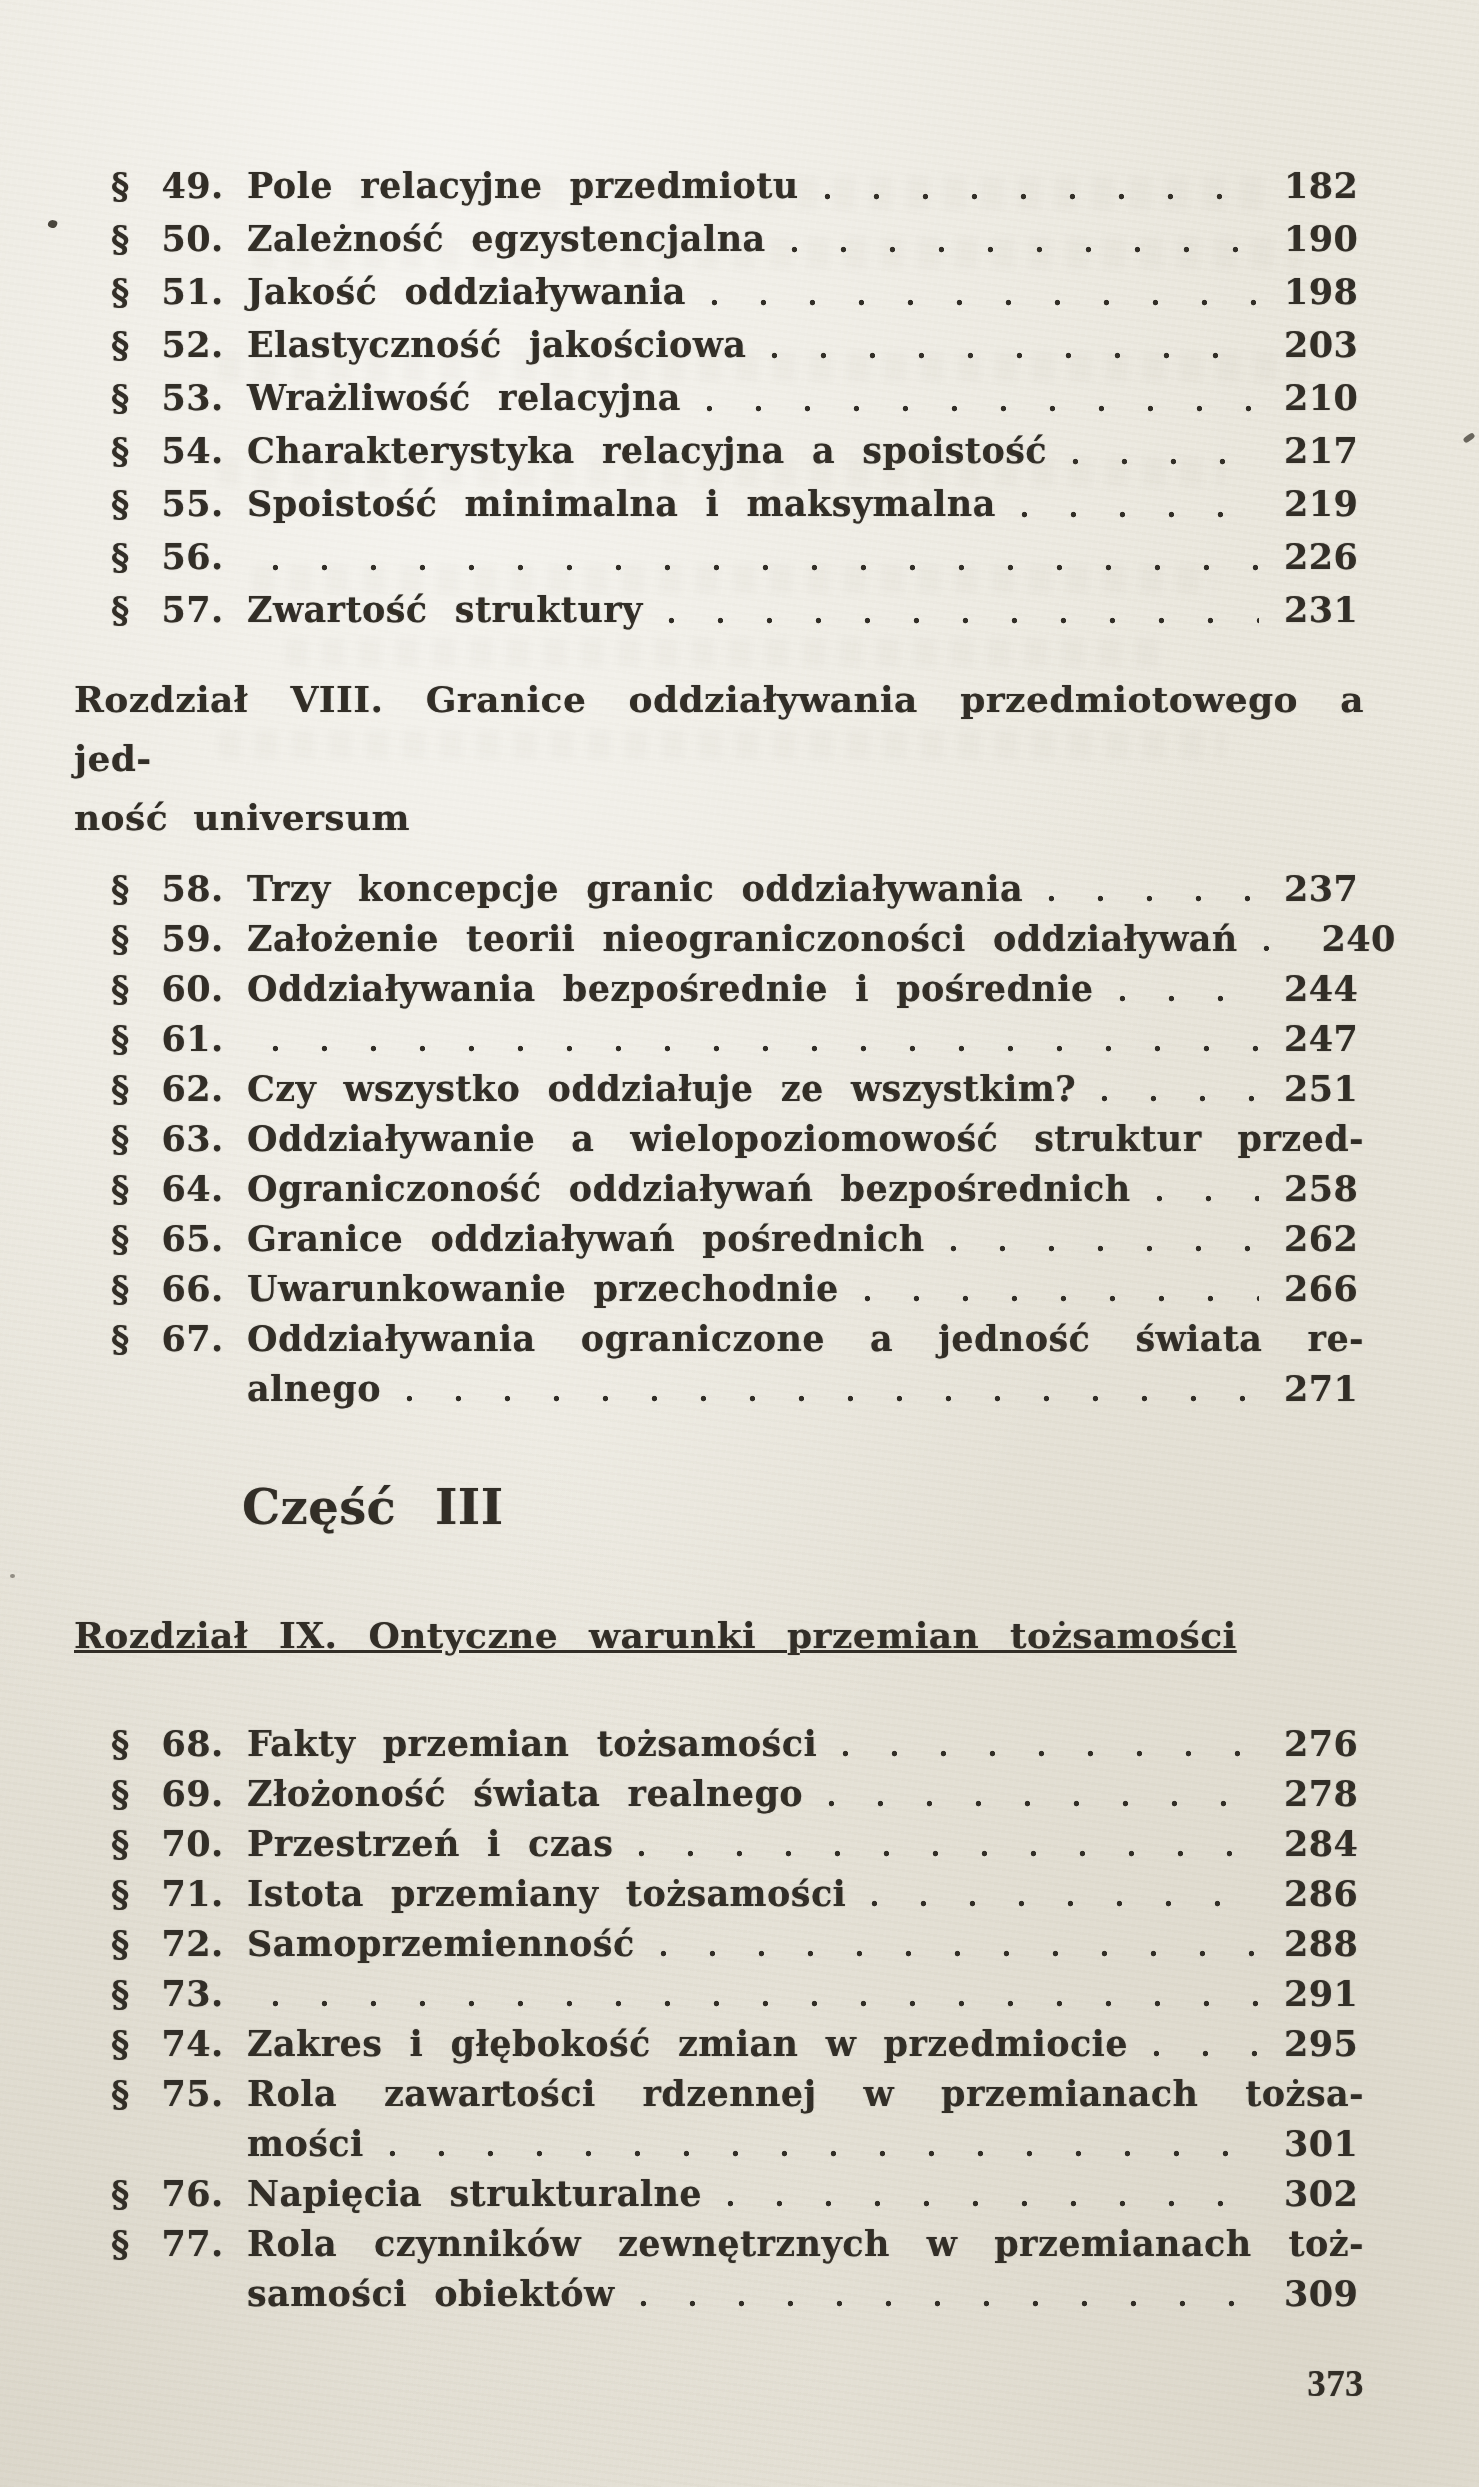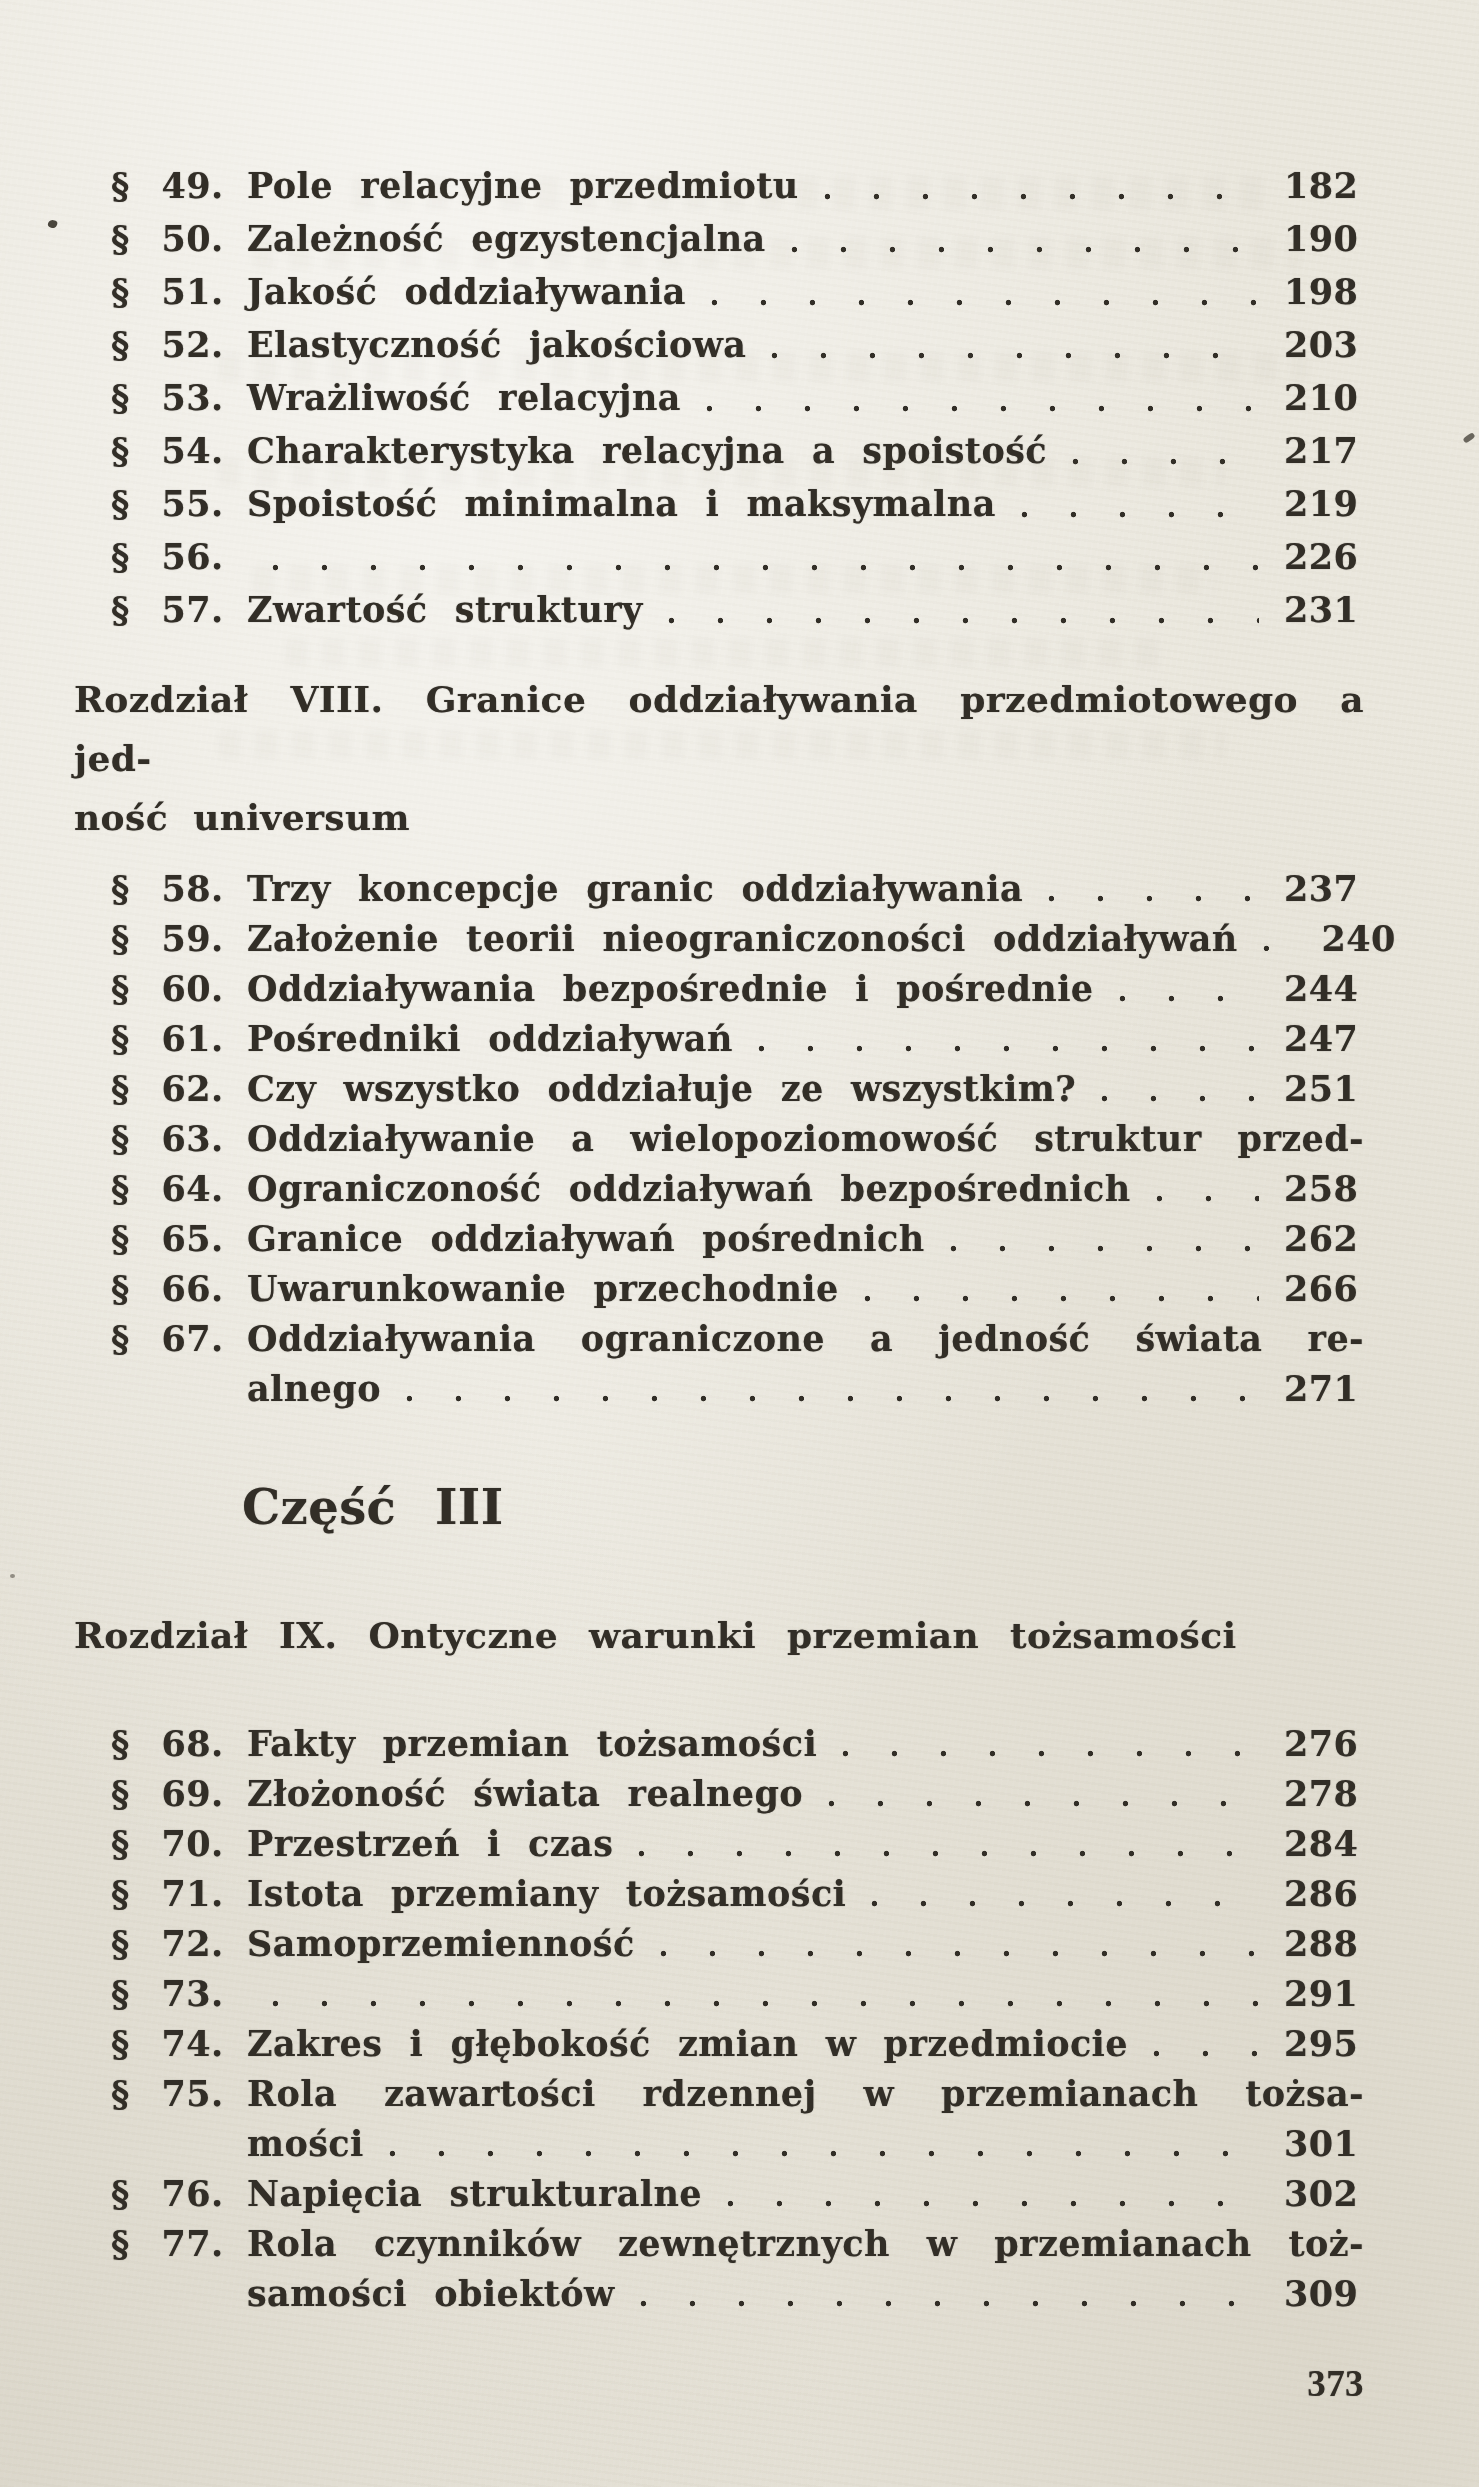--- a/index.html
+++ b/index.html
@@ -63,20 +63,21 @@
   .chapter{
     margin:34px 0 17px 0;
     font-size:36px;line-height:59px;
     word-spacing:0.34em;
   }
   .chapter .ln1{text-align:justify;text-align-last:justify;}
   .chapter-ix{
     margin:80px 0 59px 0;
     font-size:36px;line-height:50px;
     word-spacing:0.5em;
+    text-decoration:underline;
   }
   .part{
     margin:71px 0 8px 168px;
     font-size:48px;line-height:45px;
     word-spacing:0.45em;
   }
   .folio{
     margin-top:44px;
     font-size:37px;line-height:42px;
     text-align:right;
@@ -230,21 +231,20 @@
         </span>
         <span class="title">Oddziaływania bezpośrednie i pośrednie</span>
         <span class="leader"></span>
         <span class="pagenum">244</span>
       </div>
       <div class="row">
         <span class="num">
           <span>§</span>
           <span>61.</span>
         </span>
-        <span class="title">Pośredniki oddziaływań</span>
         <span class="leader"></span>
         <span class="pagenum">247</span>
       </div>
       <div class="row">
         <span class="num">
           <span>§</span>
           <span>62.</span>
         </span>
         <span class="title">Czy wszystko oddziałuje ze wszystkim?</span>
         <span class="leader"></span>

